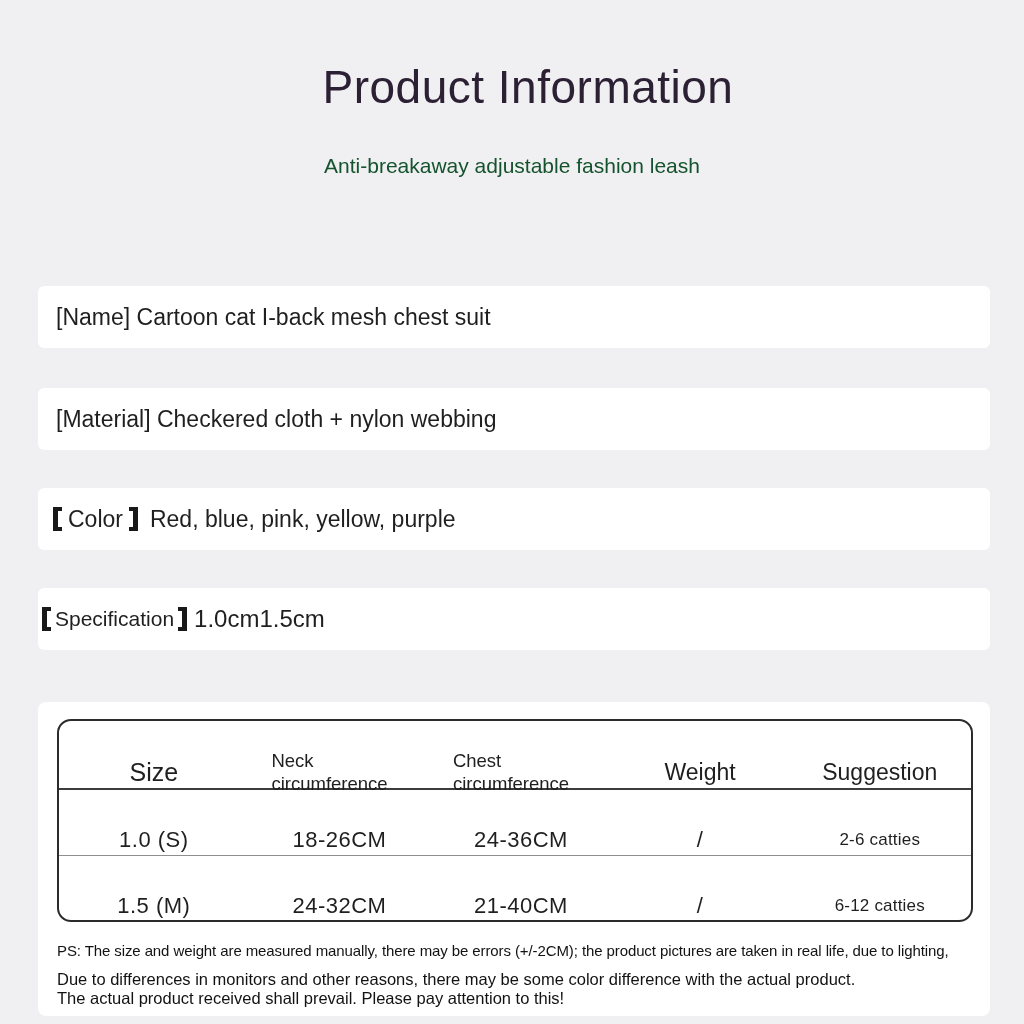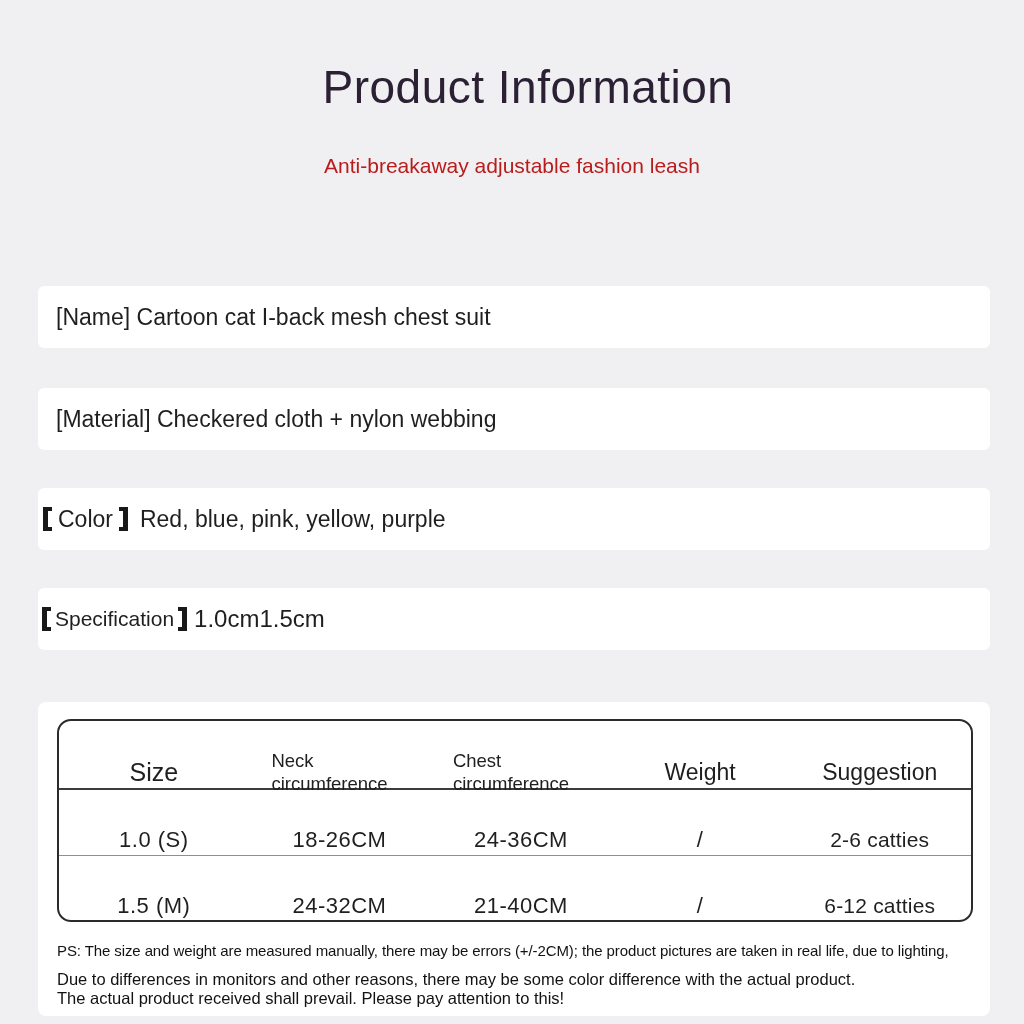--- a/index.html
+++ b/index.html
@@ -11,31 +11,31 @@
     color:#1f1f1f;
     overflow:hidden;
   }
   .title{
     position:absolute;top:60px;left:16px;width:100%;
     text-align:center;font-size:46px;font-weight:500;
     letter-spacing:0.5px;color:#2c2134;margin:0;
   }
   .subtitle{
     position:absolute;top:154px;left:0;width:100%;
-    text-align:center;font-size:21px;font-weight:500;color:#b91c1c;
+    text-align:center;font-size:21px;font-weight:500;color:#14532d;
   }
   .bar{
     position:absolute;left:38px;width:952px;height:62px;
     background:#ffffff;border-radius:6px;
     display:flex;align-items:center;
     font-size:23px;box-sizing:border-box;
   }
   .bar-name{top:286px;padding-left:18px;}
   .bar-material{top:388px;padding-left:18px;}
-  .bar-color{top:488px;padding-left:5px;}
+  .bar-color{top:488px;padding-left:15px;}
   .bar-spec{top:588px;padding-left:4px;}
   .cjk-bracket{flex:0 0 auto;width:9px;height:24px;box-sizing:border-box;}
   .cjk-bracket.open{border-left:5px solid #191919;border-top:4px solid #191919;border-bottom:4px solid #191919;}
   .cjk-bracket.close{border-right:5px solid #191919;border-top:4px solid #191919;border-bottom:4px solid #191919;}
   .bar-color .open{margin-right:6px;}
   .bar-color .close{margin-left:6px;margin-right:12px;}
   .bar-spec .open{margin-right:4px;}
   .bar-spec .close{margin-left:4px;}
   .spec-label{font-size:21px;}
   .spec-value{font-size:24px;}
@@ -58,21 +58,21 @@
   .cell{display:flex;align-items:center;justify-content:center;box-sizing:border-box;margin-top:35px;}
   .c0{width:20.8%;}
   .c1{width:19.9%;}
   .c2{width:19.9%;}
   .c3{width:19.4%;}
   .c4{width:20%;}
   .h-size{font-size:25px;}
   .h-wrap{width:136px;font-size:18.5px;line-height:23px;text-align:left;}
   .h-plain{font-size:23px;}
   .d{font-size:22px;letter-spacing:0.5px;}
-  .d-sugg{font-size:21px;letter-spacing:0.2px;}
+  .d-sugg{font-size:17px;letter-spacing:0.2px;}
   .notes{position:absolute;left:19px;top:240px;width:916px;color:#121212;}
   .notes p{margin:0;}
   .notes .l1{font-size:15px;letter-spacing:-0.1px;margin-bottom:11px;}
   .notes .l2{font-size:16.5px;line-height:19px;}
   .notes .l3{font-size:16.5px;line-height:19px;}
 </style>
 </head>
 <body>
 
 <div class="page">

